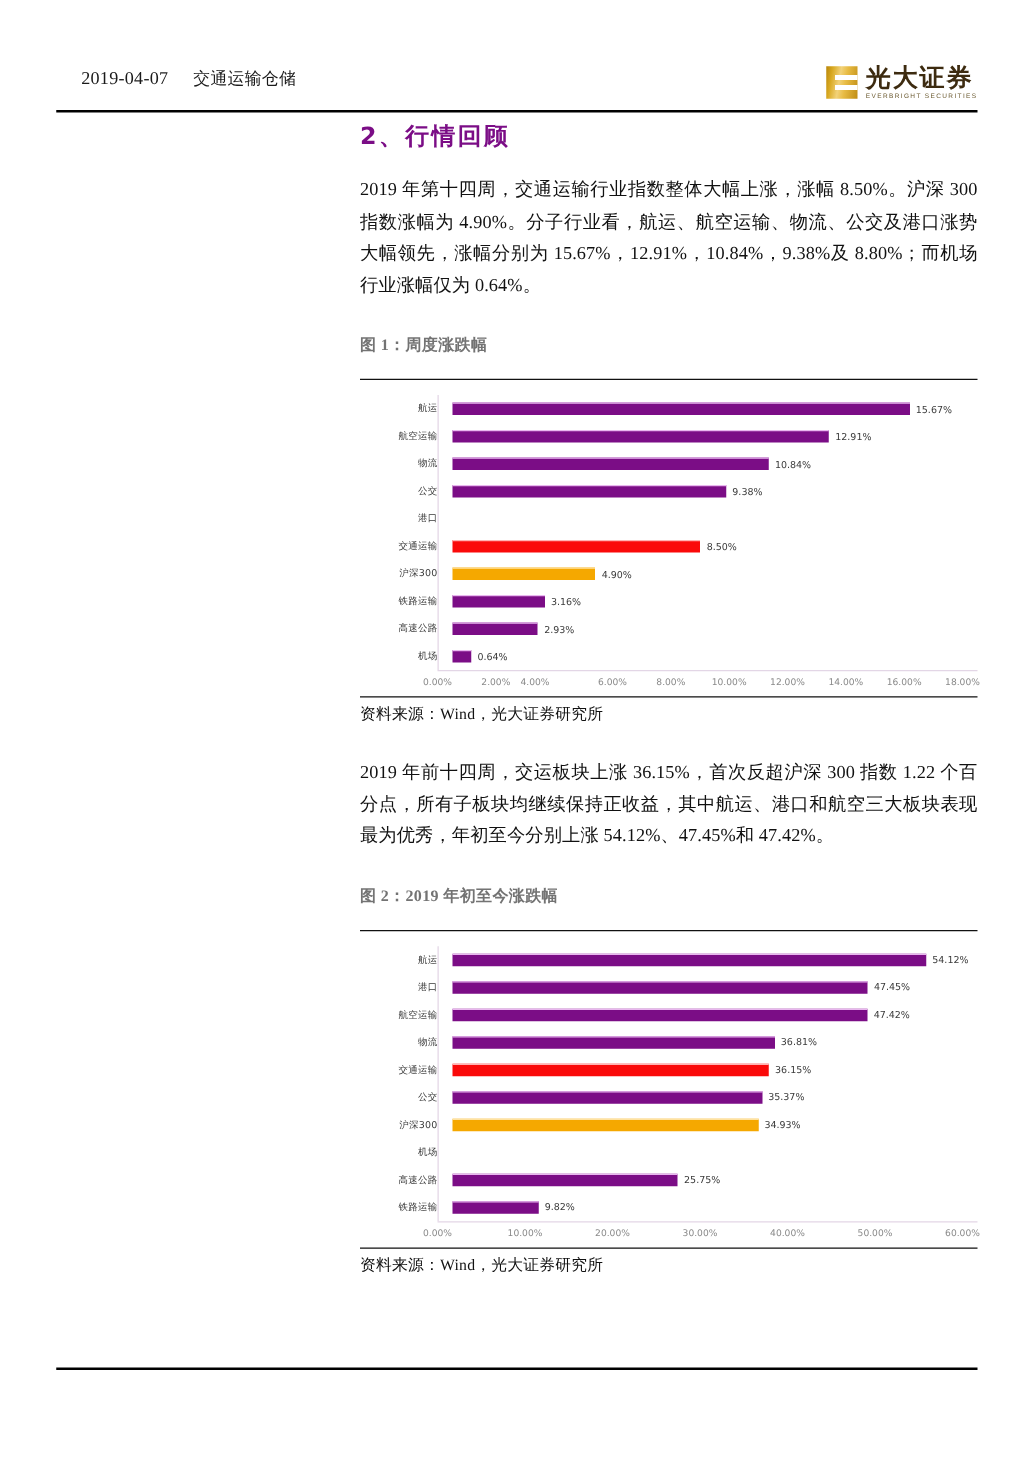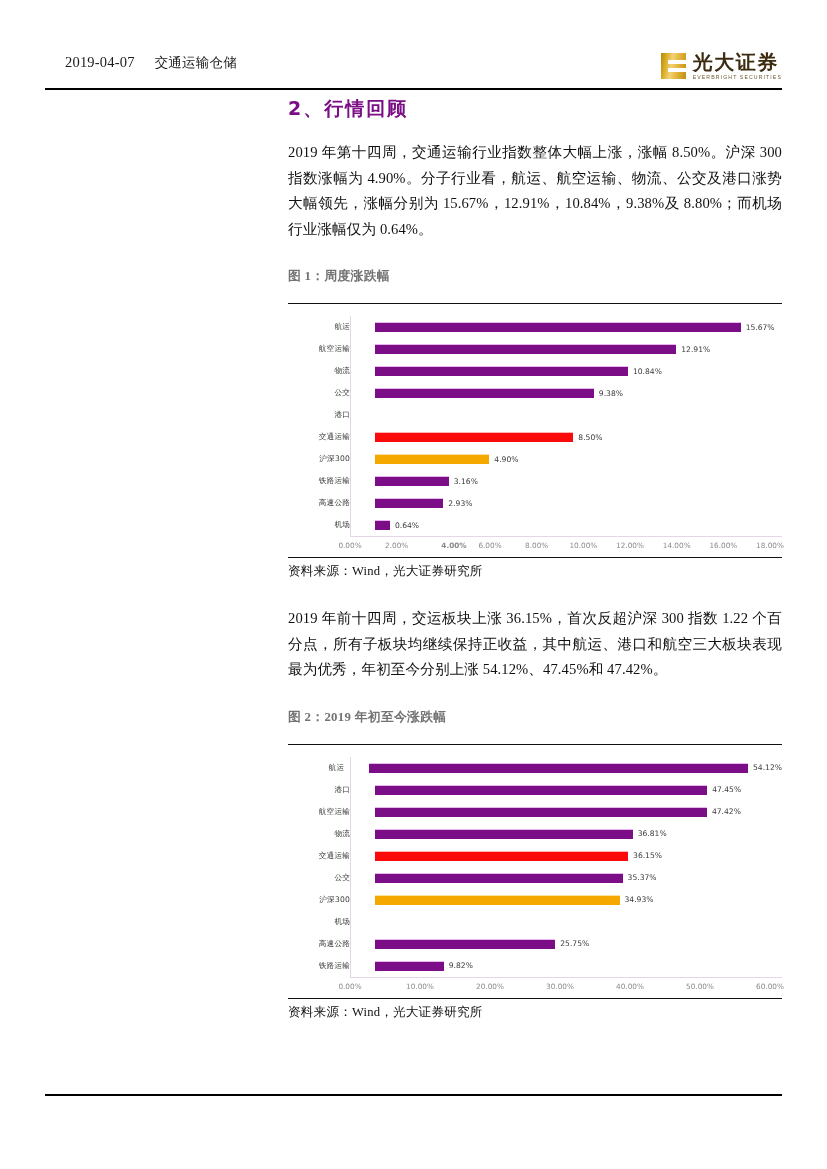--- a/index.html
+++ b/index.html
@@ -147,21 +147,21 @@
   }
   .chart-rows { position: relative; }
   .chart-row {
     display: flex;
     align-items: center;
     height: 22px;
   }
   .row-label {
     width: 62px;
     text-align: right;
-    padding-right: 25px;
+    padding-right: 12px;
     font-family: "DejaVu Sans", sans-serif;
     font-size: 7.6px;
     color: #3a3a3a;
     white-space: nowrap;
     letter-spacing: 0.2px;
   }
   .row-track {
     position: relative;
     flex: 1;
     height: 22px;
@@ -329,21 +329,21 @@
               <div class="row-label">机场</div>
               <div class="row-track">
                 <div class="bar" style="width: 14.9333px;"></div>
                 <div class="bar-value">0.64%</div>
               </div>
             </div>
           </div>
         <div class="chart-axis">
             <span class="tick" style="left: 0px;">0.00%</span>
             <span class="tick" style="left: 46.6667px;">2.00%</span>
-            <span class="tick" style="left: 104px; font-weight: bold;">4.00%</span>
+            <span class="tick" style="left: 78px;">4.00%</span>
             <span class="tick" style="left: 140px;">6.00%</span>
             <span class="tick" style="left: 186.667px;">8.00%</span>
             <span class="tick" style="left: 233.333px;">10.00%</span>
             <span class="tick" style="left: 280px;">12.00%</span>
             <span class="tick" style="left: 326.667px;">14.00%</span>
             <span class="tick" style="left: 373.333px;">16.00%</span>
             <span class="tick" style="left: 420px;">18.00%</span>
           </div>
       </div>
       <div class="exhibit-source">资料来源：Wind，光大证券研究所</div>

